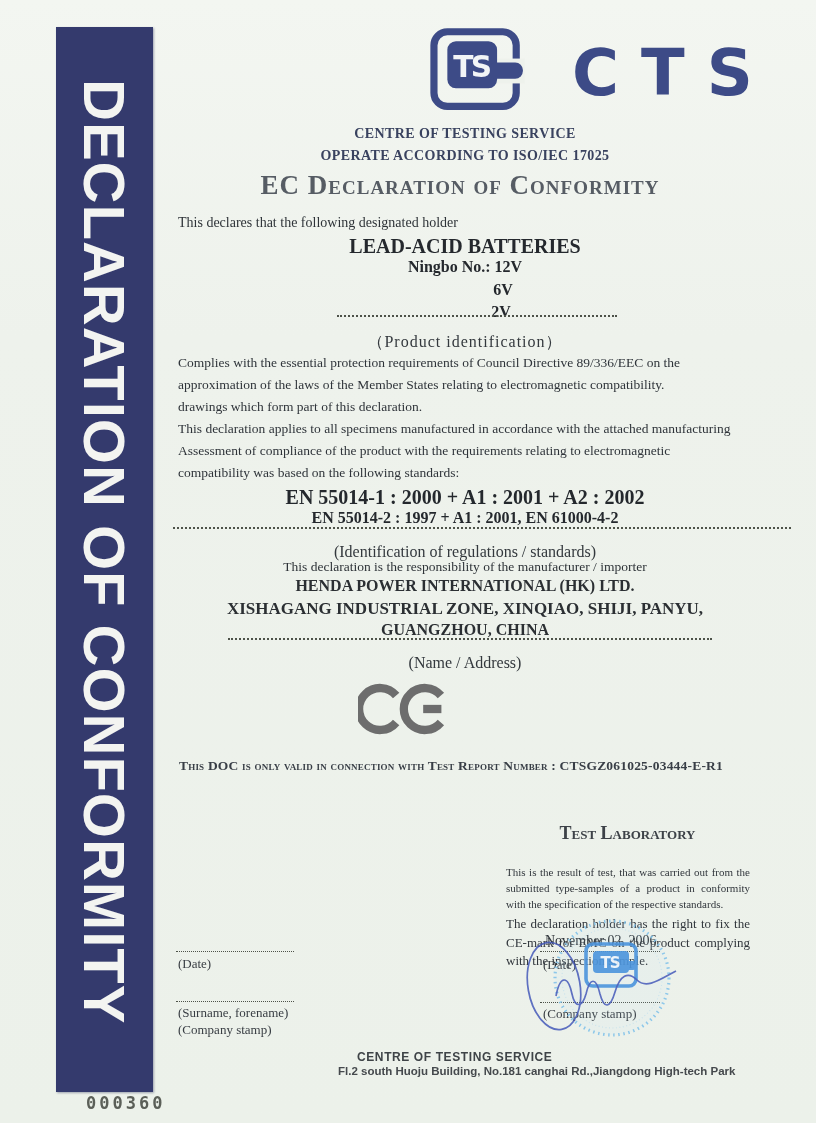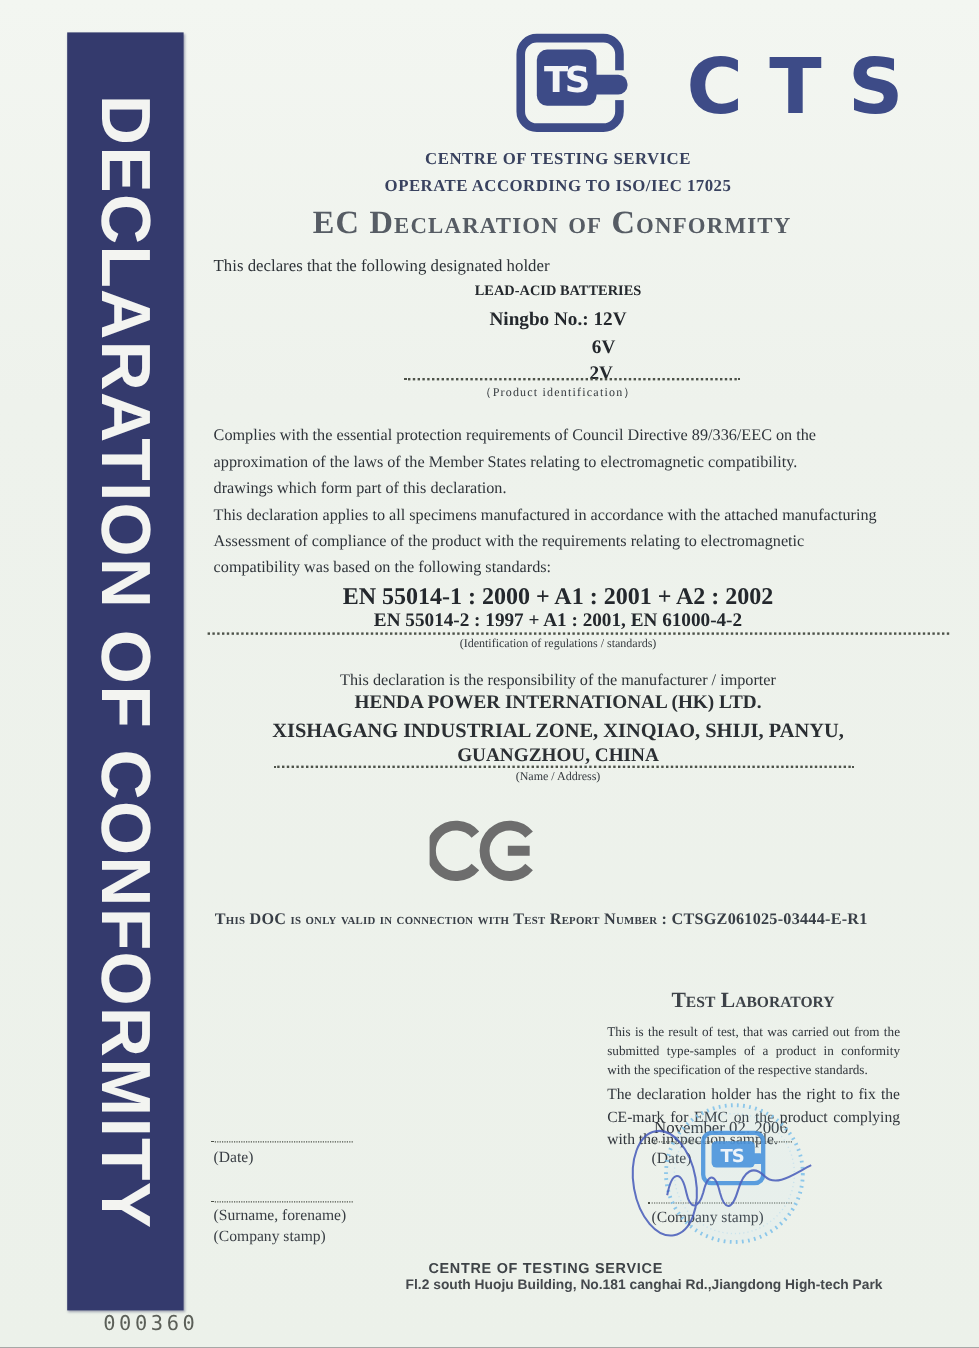--- a/index.html
+++ b/index.html
@@ -9,47 +9,47 @@
 
   
   .banner { position:absolute; left:56px; top:27px; width:97px; height:1065px;
             background:#343a6d; box-shadow:1px 1px 2px rgba(40,45,90,.4); }
   .banner-text { position:absolute; left:153px; top:27px; width:1065px; height:97px;
                  transform:rotate(90deg); transform-origin:0 0;
                  display:flex; align-items:center; padding-left:52px;
                  color:#f3f4f1; font-family:"Liberation Sans",sans-serif; font-weight:bold;
                  font-size:58px; letter-spacing:1px; white-space:nowrap; }
   .serial { position:absolute; left:86px; top:1093px; font-family:"DejaVu Sans Mono",monospace;
-            font-weight:normal; font-size:17px; letter-spacing:3px; color:#5b5f58; }
+            font-weight:bold; font-size:17px; letter-spacing:3px; color:#5b5f58; }
 
   
   .logo-svg { position:absolute; left:429px; top:27px; }
   .brand { position:absolute; left:572px; top:36px; font-family:"DejaVu Sans",sans-serif;
            font-weight:bold; font-size:64px; letter-spacing:22px; color:#3d4b87; }
   .org1 { position:absolute; left:160px; top:126px; width:610px; text-align:center;
           font-weight:bold; font-size:14px; color:#39425f; letter-spacing:.4px; }
   .org2 { position:absolute; left:160px; top:148px; width:610px; text-align:center;
           font-weight:bold; font-size:14px; color:#39425f; letter-spacing:.4px; }
   .title { position:absolute; left:120px; top:170px; width:680px; text-align:center;
            font-weight:bold; font-variant:small-caps; font-size:27px; color:#565c64;
            letter-spacing:1px; }
 
   
   .intro { position:absolute; left:178px; top:215px; font-size:14px; color:#2e3338; }
   .prod-name { position:absolute; left:160px; top:235px; width:610px; text-align:center;
-               font-weight:bold; font-size:12px; color:#24282d; }
+               font-weight:bold; font-size:20px; color:#24282d; }
   .prod-model { position:absolute; left:160px; top:258px; width:610px; text-align:center;
                 font-weight:bold; font-size:16px; color:#24282d; }
   .prod-m2 { position:absolute; left:238px; top:281px; width:530px; text-align:center;
              font-weight:bold; font-size:16px; color:#24282d; }
   .prod-m3 { position:absolute; left:236px; top:303px; width:530px; text-align:center;
              font-weight:bold; font-size:16px; color:#24282d; }
   .dotted { position:absolute; height:0; border-bottom:2px dotted #4d5249; }
   .dot1 { left:337px; top:315px; width:280px; }
-  .cap { font-size:10px; color:#33383d; text-align:center; }
+  .cap { font-size:16px; color:#33383d; text-align:center;margin-top:12px; }
   .cap1 { position:absolute; left:160px; top:320px; width:610px; letter-spacing:1px; }
 
   
   .para { position:absolute; left:178px; top:352px; width:632px; font-size:13.5px;
           color:#2f343a; }
   .para div { line-height:22px; height:22px; }
 
   
   .std1 { position:absolute; left:160px; top:486px; width:610px; text-align:center;
           font-weight:bold; font-size:20px; color:#24282d; }
@@ -74,21 +74,21 @@
   .ce { position:absolute; left:358px; top:670px; }
   .validity { position:absolute; left:179px; top:758px; font-weight:bold;
               font-variant:small-caps; font-size:13.5px; color:#383e46; letter-spacing:.2px; }
 
   
   .mfr-head { position:absolute; left:180px; top:823px; font-weight:bold;
               font-variant:small-caps; font-size:18px; color:#3d4248; letter-spacing:.4px; }
   .lab-head { position:absolute; left:505px; top:823px; width:245px; text-align:center;
               font-weight:bold; font-variant:small-caps; font-size:18px; color:#3d4248; }
   .lab-col { position:absolute; left:506px; top:852px; width:244px; color:#31363c; }
-  .lab-p1 { font-size:11px; line-height:16px; text-align:justify; }
+  .lab-p1 { font-size:11px; line-height:16px; text-align:justify;margin-top:12px; }
   .lab-p2 { font-size:13px; line-height:18.5px; text-align:justify; margin-top:3px; }
   .date-val { position:absolute; left:545px; top:933px; font-size:14px; color:#2e3338; }
 
   .ldot1 { left:176px; top:951px; width:118px; border-bottom-width:1.5px; }
   .ldot2 { left:176px; top:1001px; width:118px; border-bottom-width:1.5px; }
   .rdot1 { left:540px; top:951px; width:120px; border-bottom-width:1.5px; }
   .rdot2 { left:540px; top:1002px; width:120px; border-bottom-width:1.5px; }
   .lbl { position:absolute; font-size:13px; color:#383d43; }
   .ldate { left:178px; top:956px; }
   .lsurname { left:178px; top:1005px; }

